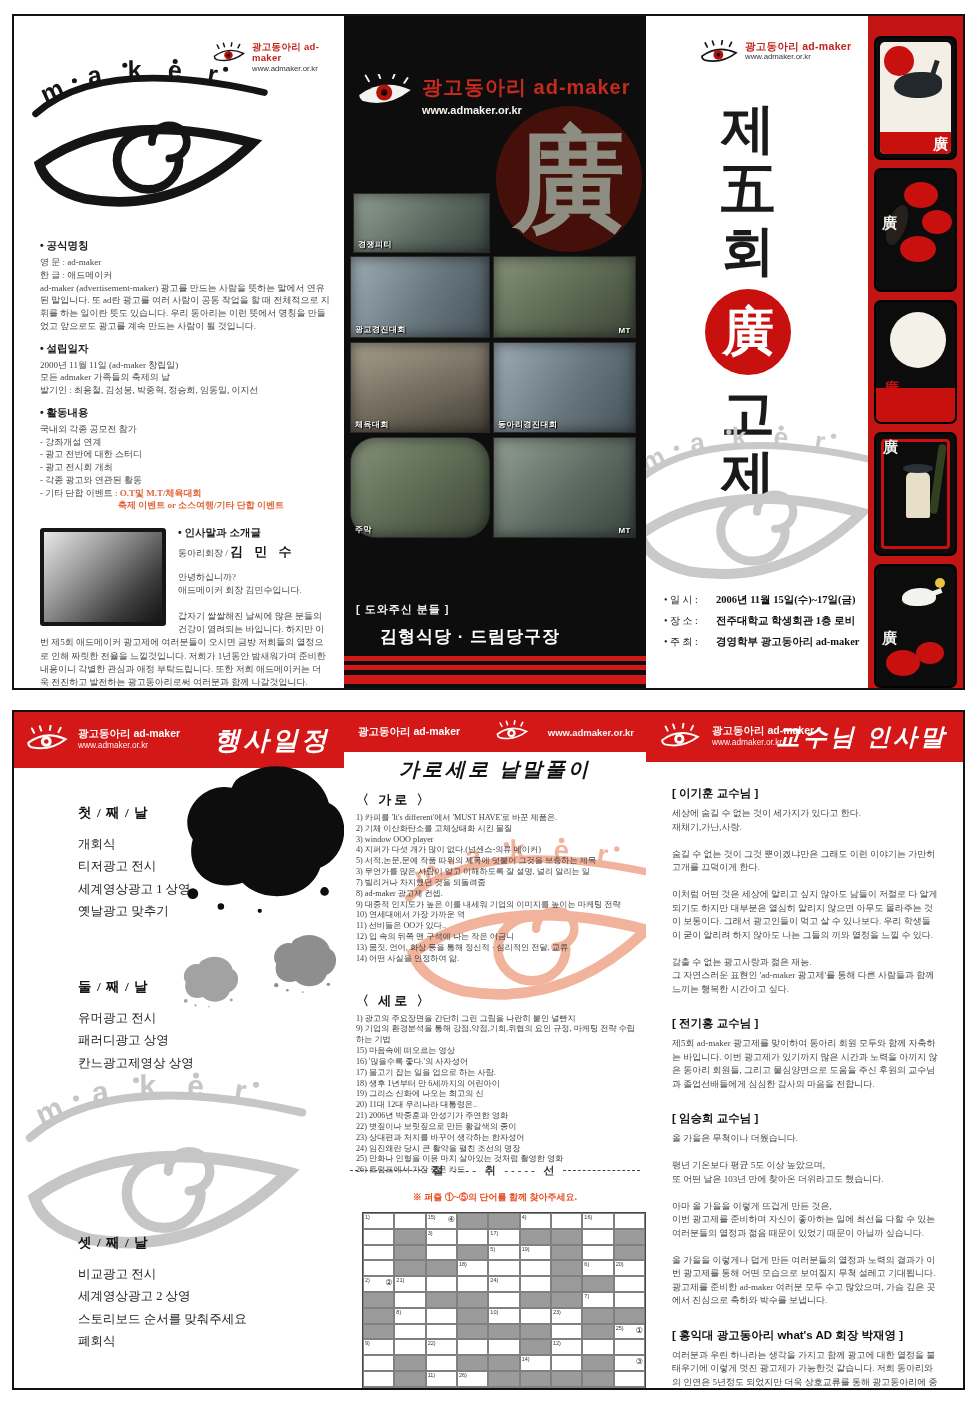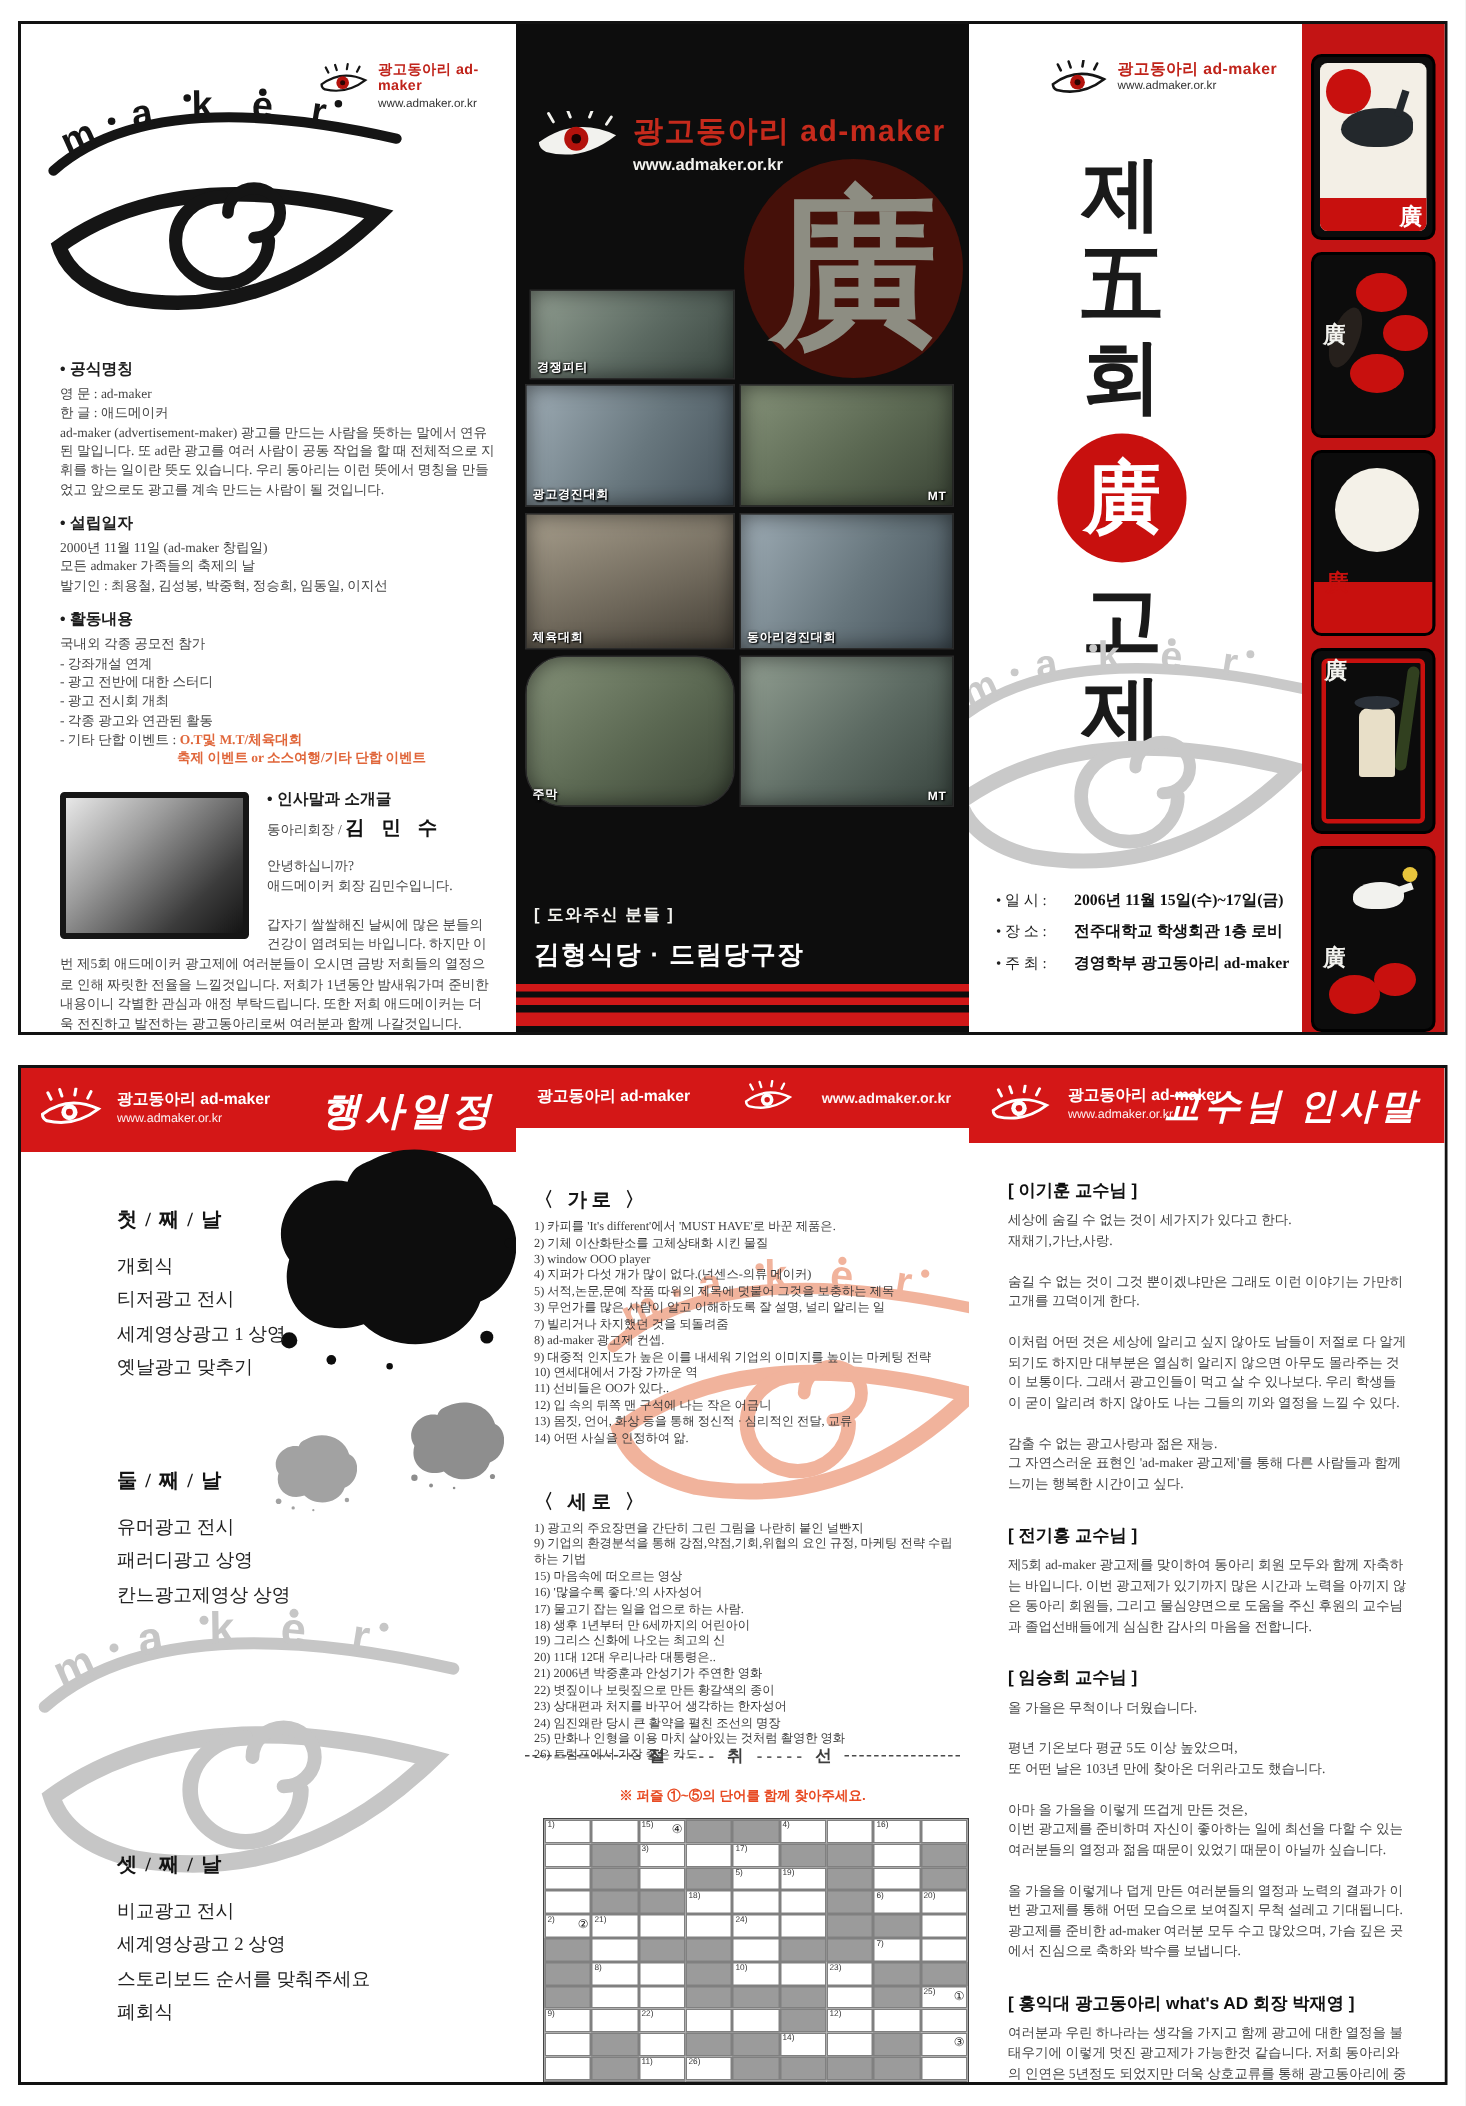--- a/index.html
+++ b/index.html
@@ -52,21 +52,21 @@
   .ph{position:absolute;border:1px solid #2a2a2a;z-index:2;box-shadow:inset 0 0 14px rgba(0,0,0,.55);}
   .ph .cap{position:absolute;left:4px;bottom:2px;font:bold 8px "Liberation Sans",sans-serif;color:#fff;
       text-shadow:0 0 2px #000,1px 1px 1px #000;letter-spacing:.5px;}
   .ph.cap-r .cap{left:auto;right:4px;margin-top:19px;}
   .g1{background:linear-gradient(135deg,#93a093 0%,#5c6a62 55%,#39453f 100%);}
   .g2{background:linear-gradient(120deg,#9fadb6 0%,#68777e 55%,#45525a 100%);}
   .g3{background:linear-gradient(140deg,#86937a 0%,#5b6852 55%,#3c4637 100%);}
   .g4{background:linear-gradient(160deg,#a89f8d 0%,#6e675a 60%,#433e35 100%);}
   .helpers{position:absolute;left:12px;top:586px;z-index:3;}
   .helpers .h1{font:bold 11px "Liberation Sans",sans-serif;color:#f2f2ee;letter-spacing:1px;}
-  .helpers .h2{font:bold 17px "Liberation Sans",sans-serif;color:#fff;margin-top:8px;letter-spacing:1px;}
+  .helpers .h2{font:bold 17px "Liberation Sans",sans-serif;color:#fff;margin-top:8px;letter-spacing:1px;margin-left:24px;}
   .stripe{position:absolute;left:0;right:0;background:#d01818;z-index:3;}
   .st1{bottom:27px;height:5px;} .st2{bottom:18px;height:5px;} .st3{bottom:4px;height:9px;}
 
   
   .pC{left:632px;width:222px;background:#fff;}
   .pC .badge{left:52px;top:24px;width:160px;}
   .pC .badge .b-name{font-size:10.5px;}
   .vtitle{position:absolute;left:58px;top:82px;width:88px;text-align:center;color:#1a1a1a;}
   .vchar{font:bold 54px/1.13 "DejaVu Serif",serif;}
   .vcircle{width:86px;height:86px;margin:8px auto;border-radius:50%;background:#c8100e;
@@ -458,20 +458,21 @@
     </div>
 
     <div class="panel pE">
       <div class="rhdr">
         <div class="hd-name">광고동아리 ad-maker</div>
         <svg class="hd-eye" width="36" height="24">
             <use href="#sym-eye-light"></use>
           </svg>
         <div class="hd-url">www.admaker.or.kr</div>
       </div>
+      <div class="puz-title">가로세로 낱말풀이</div>
       <svg class="e-water" viewBox="0 0 260 180">
           <use href="#sym-makerlogo"></use>
         </svg>
 
       <div class="clues">
         <div class="clue-h">〈 가로 〉</div>
         <div class="clue">1) 카피를 'It's different'에서 'MUST HAVE'로 바꾼 제품은.</div>
           <div class="clue">2) 기체 이산화탄소를 고체상태화 시킨 물질</div>
           <div class="clue">3) window OOO player</div>
           <div class="clue">4) 지퍼가 다섯 개가 많이 없다.(넌센스-의류 메이커)</div>

